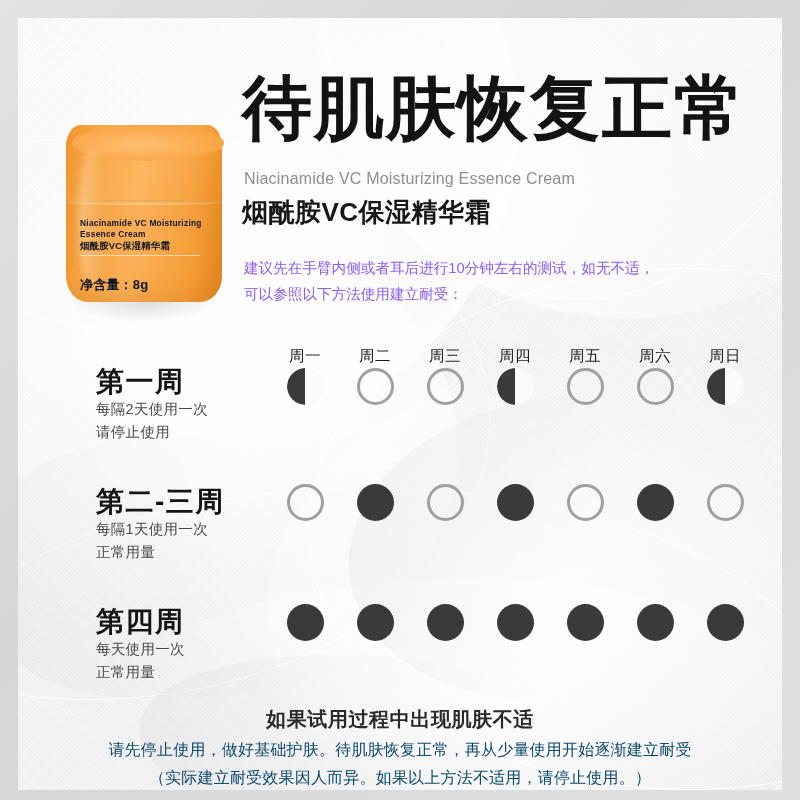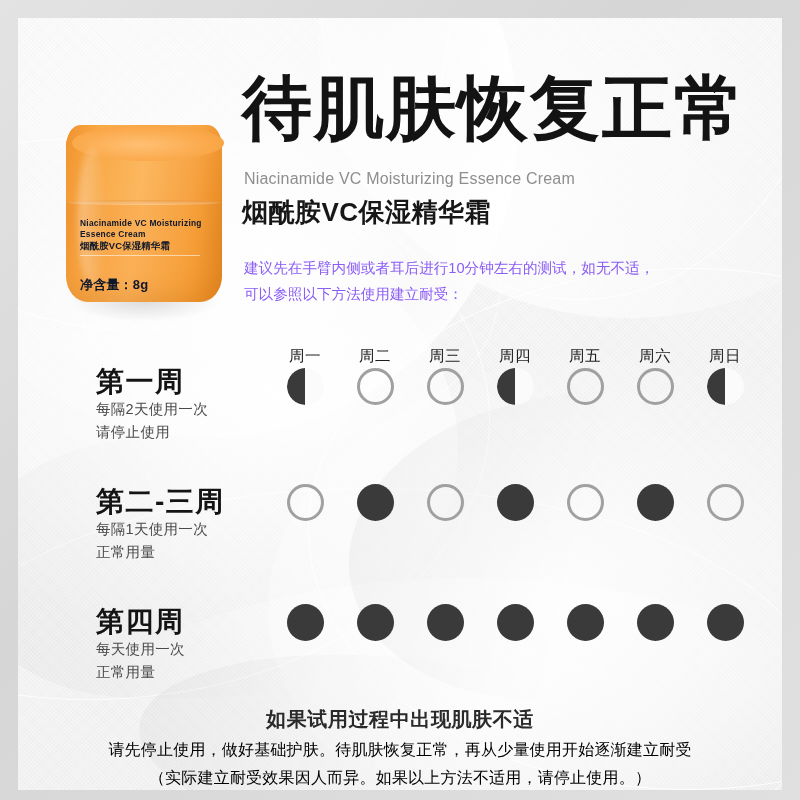--- a/index.html
+++ b/index.html
@@ -339,21 +339,21 @@
     color: #2a2a2a;
     letter-spacing: 0.6px;
   }
   .footer-body {
     position: absolute;
     left: 0;
     top: 718px;
     width: 764px;
     text-align: center;
     font-size: 16px;
-    color: #000000;
+    color: #0c4a6e;
     line-height: 1.72;
     letter-spacing: 0.2px;
   }
   .footer-body div { white-space: nowrap; }
 </style>
 </head>
 <body>
 
 <div id="poster">
   <div class="card">

